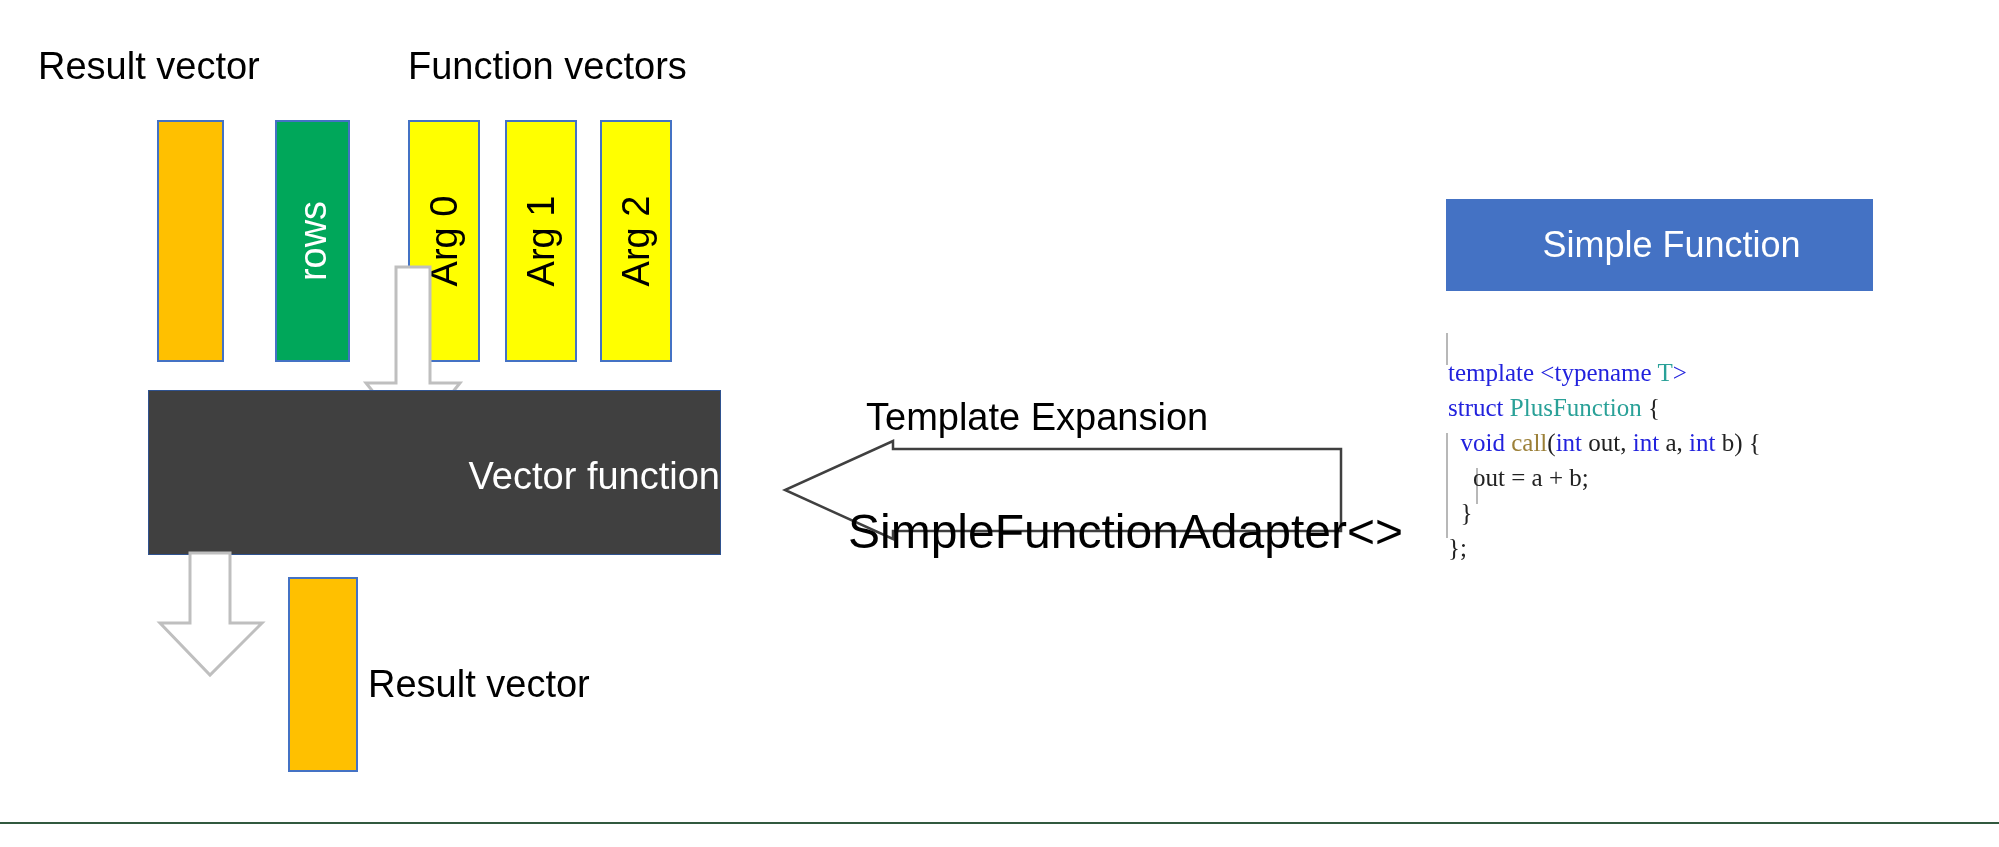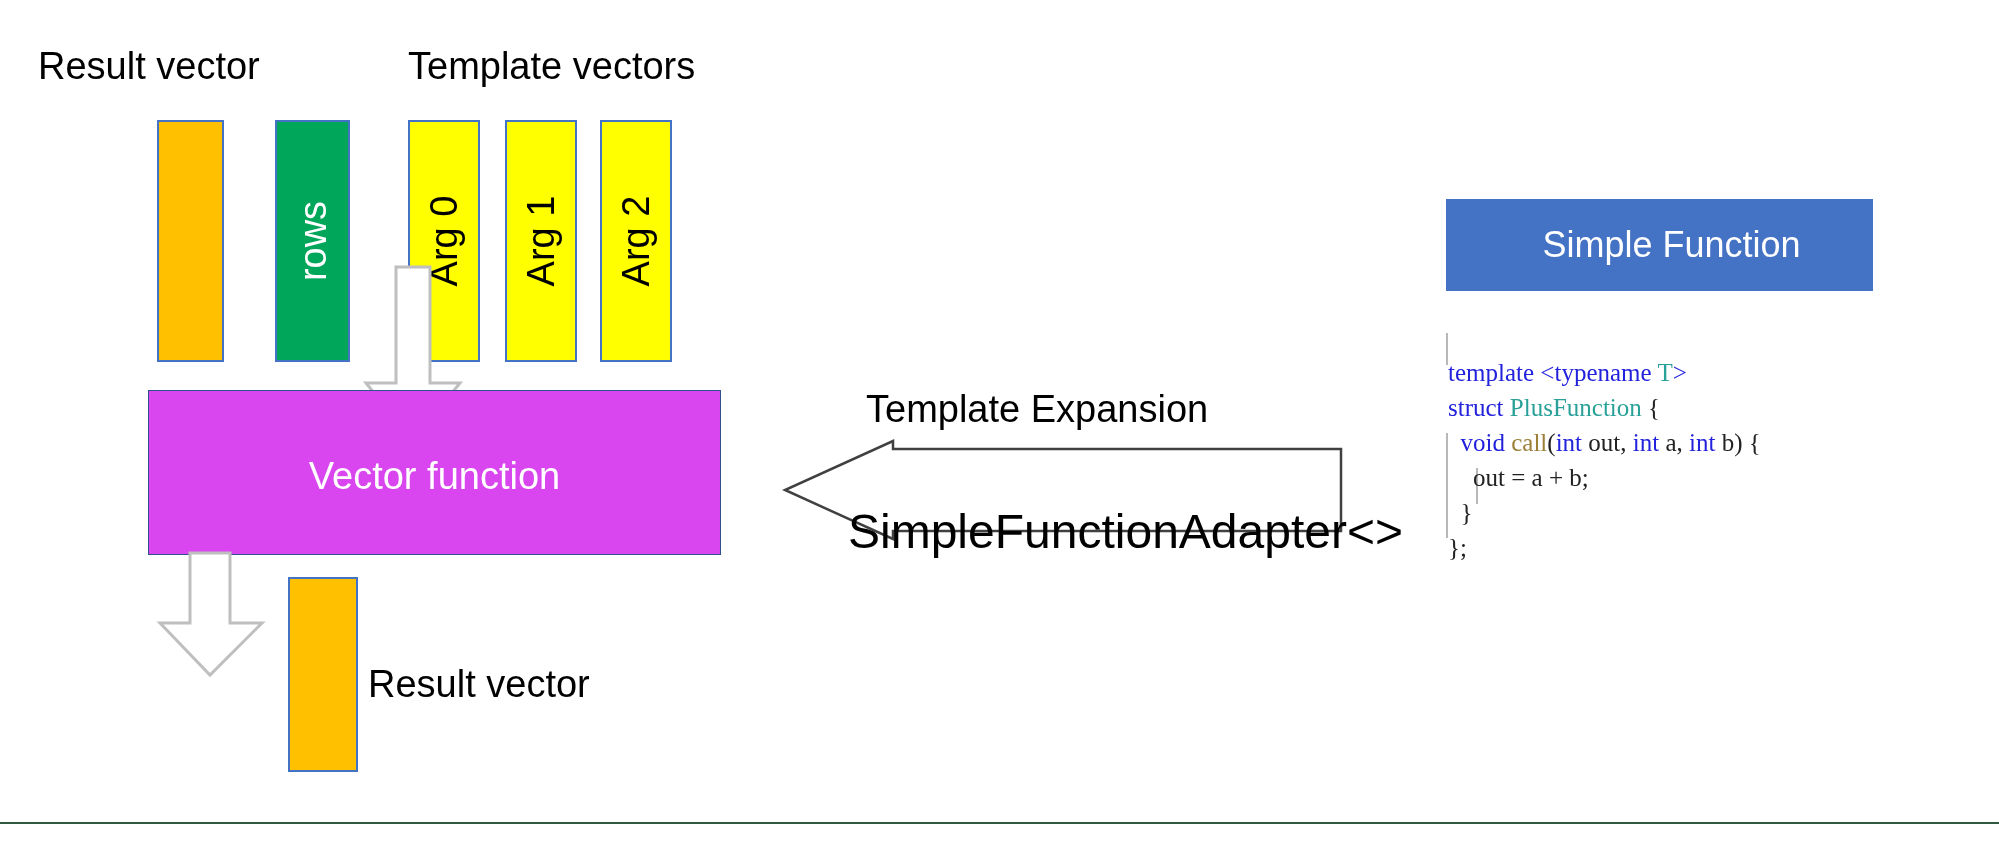--- a/index.html
+++ b/index.html
@@ -50,26 +50,26 @@
     font-family: "Liberation Sans", sans-serif;
     font-size: 38px;
     line-height: 1;
   }
   .bar-text-white { color: #ffffff; }
   .bar-text-black { color: #000000; }
 
   
   .vf-box {
     position: absolute;
-    background: #d946ef;
+    background: #404040;
     border: 1px solid #2f528f;
     box-sizing: border-box;
     display: flex;
     align-items: center;
-    justify-content: center;
+    justify-content: flex-end;
   }
   .vf-box .vf-label {
     color: #ffffff;
     font-size: 38px;
     font-family: "Liberation Sans", sans-serif;
     position: relative;
     top: 4px;
   }
 
   
@@ -122,21 +122,21 @@
     background: #31593f;
   }
 </style>
 </head>
 <body>
 
 <div id="slide">
 
   <div class="lbl" style="left:38px; top:46px; font-size:38px;">Result vector</div>
 
-  <div class="lbl" style="left:408px; top:46px; font-size:38px;">Template vectors</div>
+  <div class="lbl" style="left:408px; top:46px; font-size:38px;">Function vectors</div>
 
   <div class="bar bar-orange" style="left:157px; top:120px; width:67px; height:242px;">
   </div>
 
   <div class="bar bar-green" style="left:275px; top:120px; width:75px; height:242px;">
     <span class="bar-text bar-text-white">rows</span>
   </div>
 
   <div class="bar bar-yellow" style="left:408px; top:120px; width:72px; height:242px;">
     <span class="bar-text bar-text-black">Arg 0</span>
@@ -160,21 +160,21 @@
 
   <svg class="arrow-svg" style="left:170px; top:553px; width:130px; height:130px;" viewBox="0 0 130 130">
     <polygon points="20,0 60,0 60,70 92,70 40,122 -10,70 20,70" fill="#ffffff" stroke="#bfbfbf" stroke-width="3"></polygon>
   </svg>
 
   <div class="bar bar-orange" style="left:288px; top:577px; width:70px; height:195px;">
   </div>
 
   <div class="lbl" style="left:368px; top:664px; font-size:38px;">Result vector</div>
 
-  <div class="lbl" style="left:866px; top:389px; font-size:38px;">Template Expansion</div>
+  <div class="lbl" style="left:866px; top:397px; font-size:38px;">Template Expansion</div>
 
   <svg class="arrow-svg" style="left:783px; top:440px; width:560px; height:100px;" viewBox="0 0 560 100">
     <polygon points="558,9 110,9 110,1 2,50 110,99 110,91 558,91" fill="#ffffff" stroke="#404040" stroke-width="2.5" stroke-linejoin="miter"></polygon>
   </svg>
 
   <div class="lbl" style="left:848px; top:506px; font-size:48px;">SimpleFunctionAdapter&lt;&gt;</div>
 
   <div class="sf-box" style="left:1446px; top:199px; width:427px; height:92px;">
     <span class="sf-label">Simple Function</span>
   </div>

